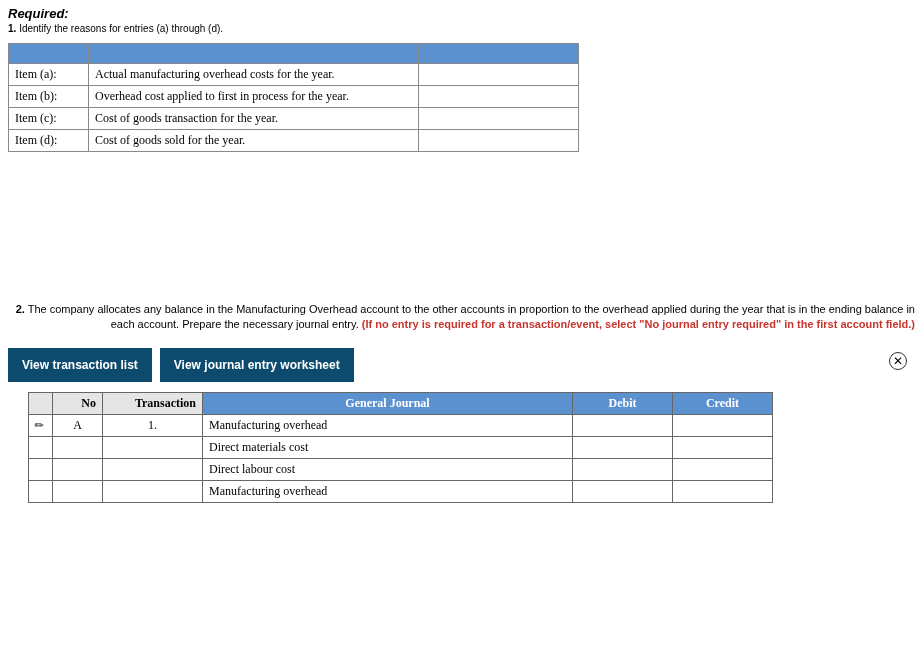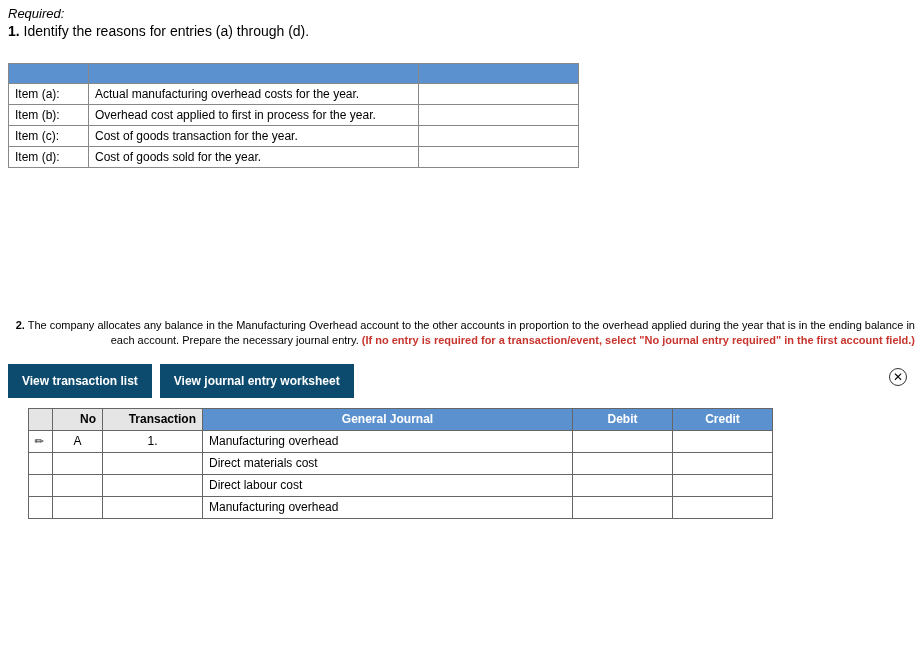--- a/index.html
+++ b/index.html
@@ -5,31 +5,31 @@
   * { box-sizing: border-box; margin: 0; padding: 0; }
   body {
     font-family: Arial, Helvetica, sans-serif;
     font-size: 13px;
     background: #fff;
     color: #000;
     padding: 6px 8px;
     width: 923px;
   }
   .required {
-    font-weight: normal;
+    font-weight: bold;
     font-style: italic;
     font-size: 13px;
     margin-bottom: 2px;
   }
   .q1 {
-    font-size: 14px;
-    margin-bottom: 24px;
+    font-size: 10px;
+    margin-bottom: 9px;
   }
   .q1 .num { font-weight: bold; }
-  table { border-collapse: collapse; }
+  table { border-collapse: collapse; font-family: Liberation Serif, serif; }
   .items-table {
     border: 1px solid #888;
     margin-bottom: 150px;
   }
   .items-table td, .items-table th {
     border: 1px solid #888;
     padding: 3px 6px;
     font-size: 12px;
     text-align: left;
     vertical-align: middle;

